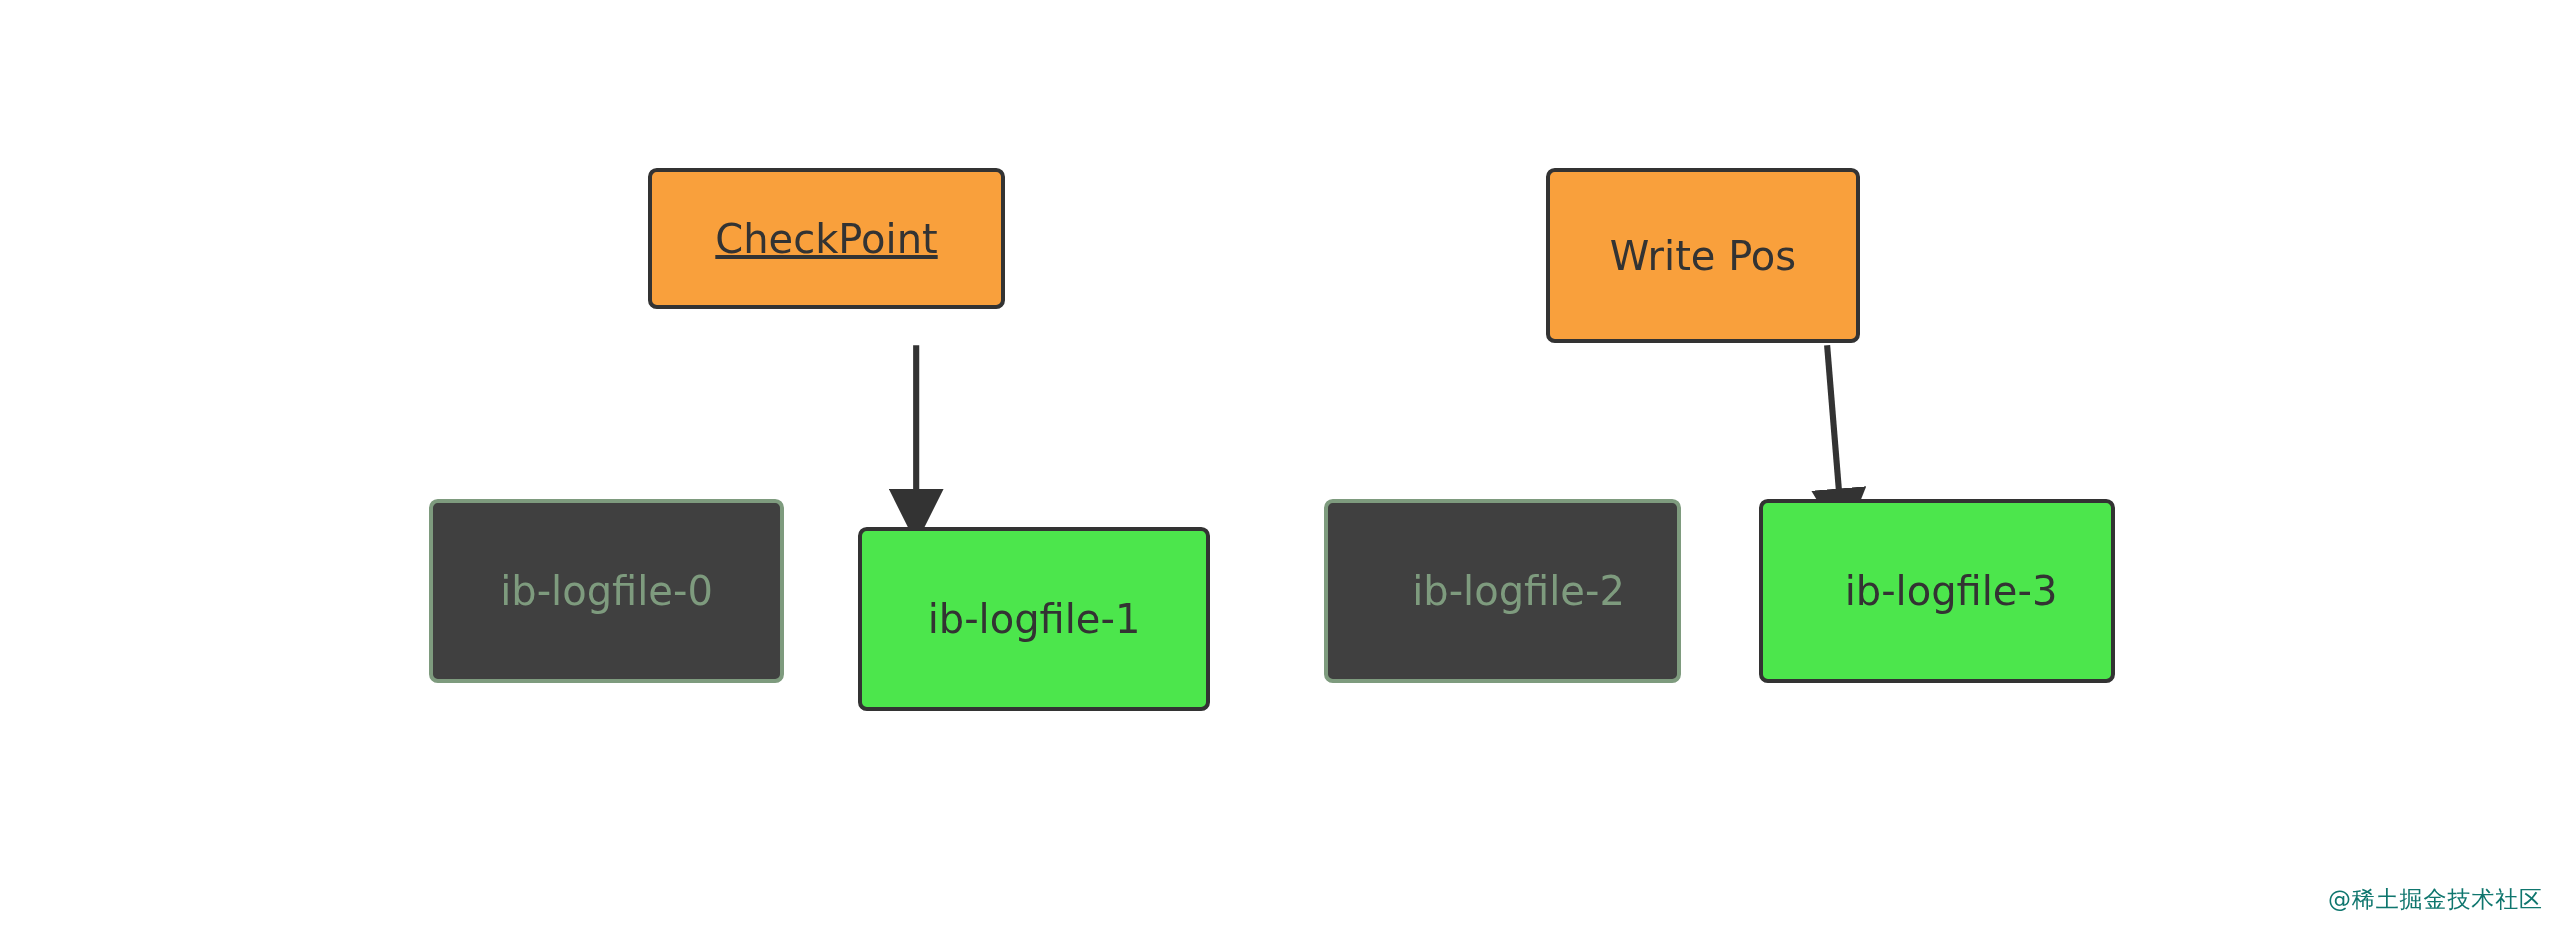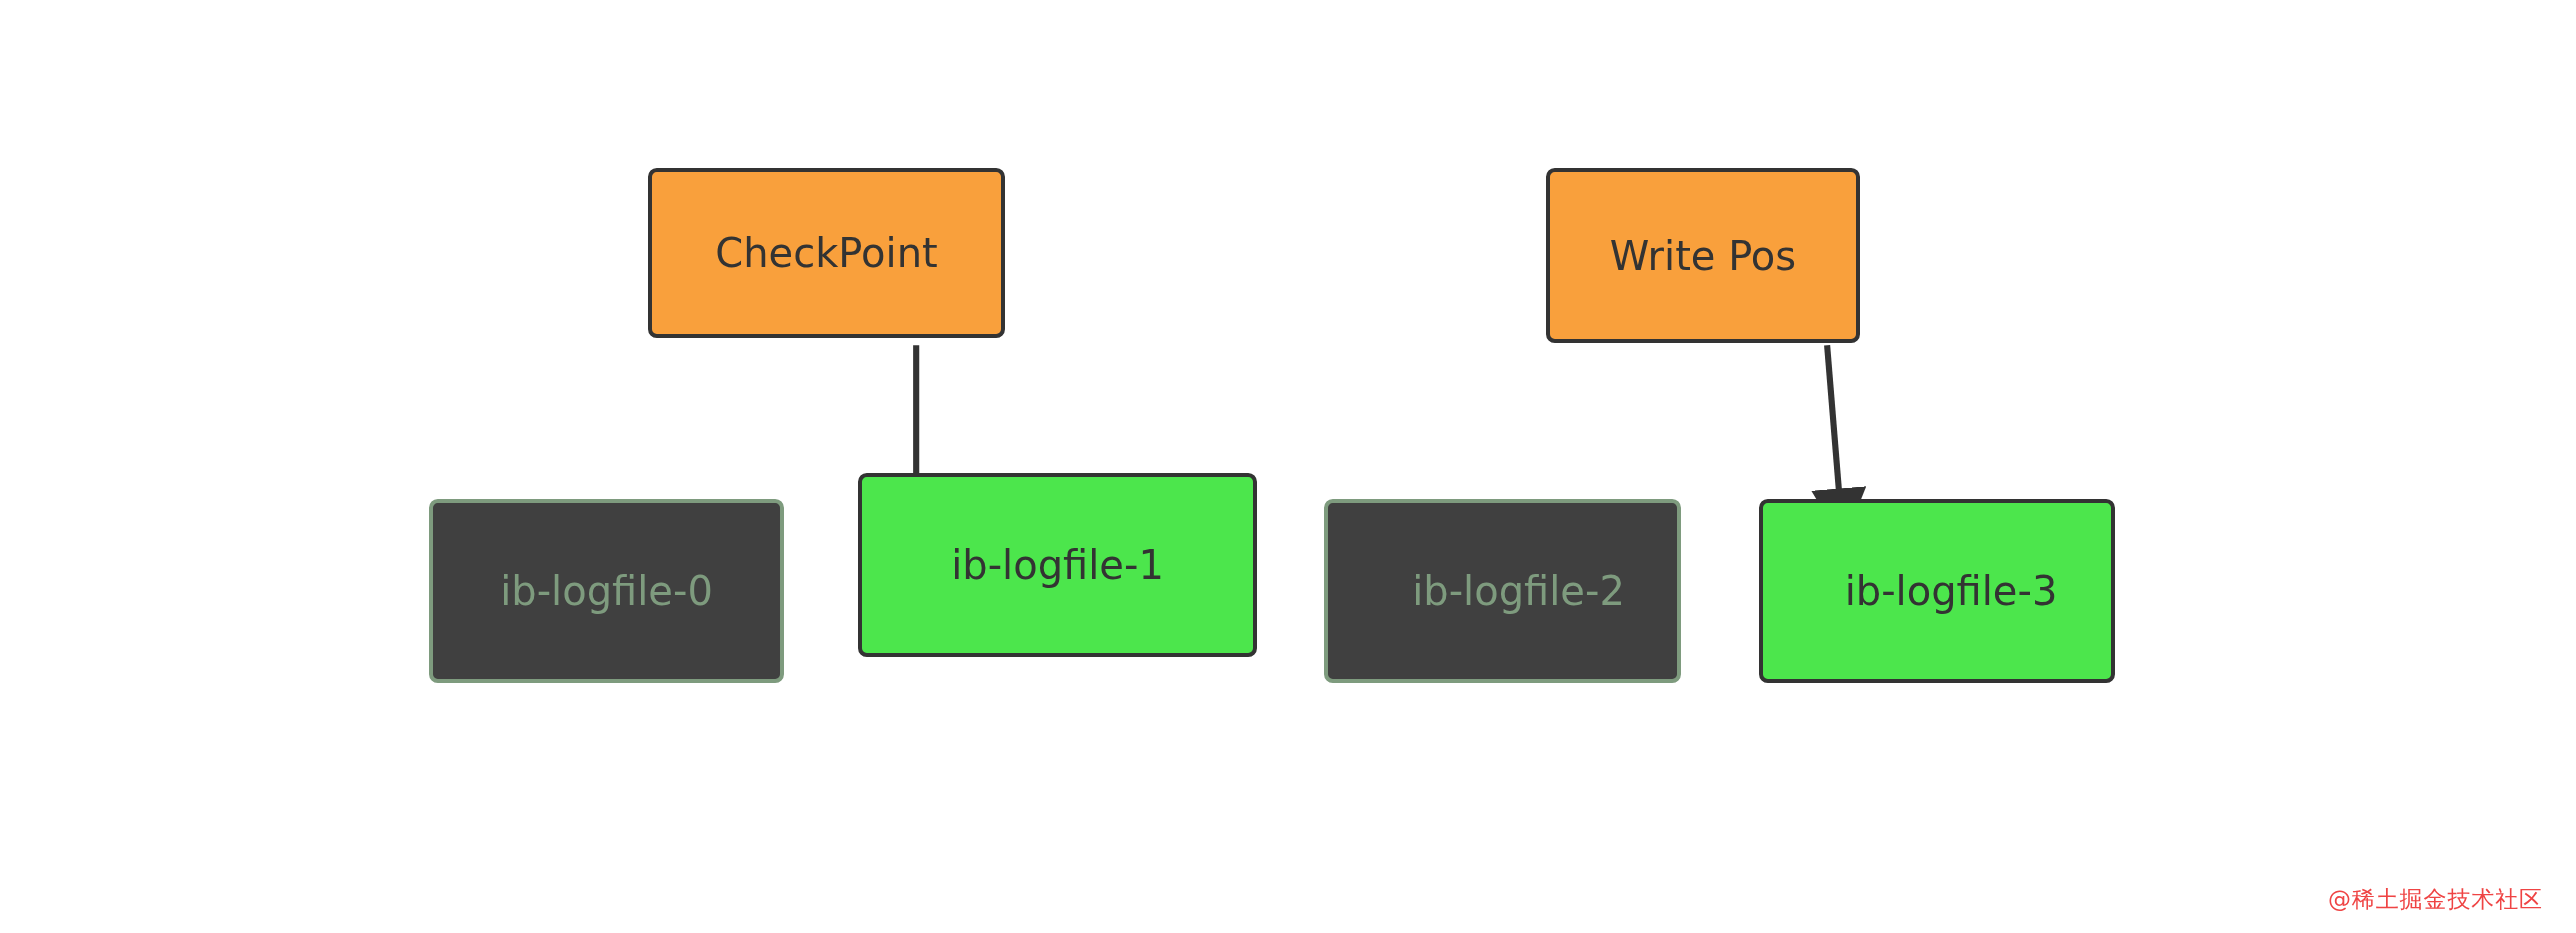--- a/index.html
+++ b/index.html
@@ -68,21 +68,21 @@
     width: 2576px;
     height: 934px;
     pointer-events: none;
   }
 
   .watermark {
     position: absolute;
     right: 33px;
     bottom: 19px;
     font-size: 23px;
-    color: #ef4444;
+    color: #0f766e;
     letter-spacing: 0.9px;
     white-space: nowrap;
     user-select: none;
     margin-top: 14px;
   }
 </style>
 </head>
 <body>
 
 <div id="canvas" style="width: 2576px; height: 934px; background: rgb(255, 255, 255);">
@@ -90,33 +90,33 @@
   <svg class="edge-layer" viewBox="0 0 2941 1066" width="2576" height="934">
     <defs>
       <marker id="arrowhead" markerWidth="9" markerHeight="9" refX="1.2" refY="4.5" orient="auto" markerUnits="strokeWidth">
         <path d="M0,0 L9,4.5 L0,9 Z" fill="#333333"></path>
       </marker>
     </defs>
     <line id="edge-0" stroke="#333333" stroke-width="7" marker-end="url(#arrowhead)" x1="1046" y1="394" x2="1046" y2="566"></line>
     <line id="edge-1" stroke="#333333" stroke-width="7" marker-end="url(#arrowhead)" x1="2086" y1="394" x2="2100" y2="566"></line>
   </svg>
 
-  <div class="node pointer" id="node-checkpoint" style="left: 648px; top: 168px; width: 357px; height: 170px;">
+  <div class="node pointer" id="node-checkpoint" style="left: 648px; top: 168px; width: 357px; height: 141px; text-decoration: underline;">
     <span class="node-label">CheckPoint</span>
   </div>
 
   <div class="node pointer" id="node-write-pos" style="left: 1546px; top: 168px; width: 314px; height: 175px;">
     <span class="node-label">Write Pos</span>
   </div>
 
   <div class="node logfile-faded" id="node-ib-logfile-0" style="left: 429px; top: 499px; width: 355px; height: 184px;">
     <span class="node-label">ib-logfile-0</span>
   </div>
 
-  <div class="node logfile-active" id="node-ib-logfile-1" style="left: 858px; top: 473px; width: 399px; height: 184px;">
+  <div class="node logfile-active" id="node-ib-logfile-1" style="left: 858px; top: 527px; width: 352px; height: 184px;">
     <span class="node-label">ib-logfile-1</span>
   </div>
 
   <div class="node logfile-faded" id="node-ib-logfile-2" style="left: 1324px; top: 499px; width: 357px; height: 184px; padding-left: 32px;">
     <span class="node-label">ib-logfile-2</span>
   </div>
 
   <div class="node logfile-active" id="node-ib-logfile-3" style="left: 1759px; top: 499px; width: 356px; height: 184px; padding-left: 28px;">
     <span class="node-label">ib-logfile-3</span>
   </div>

